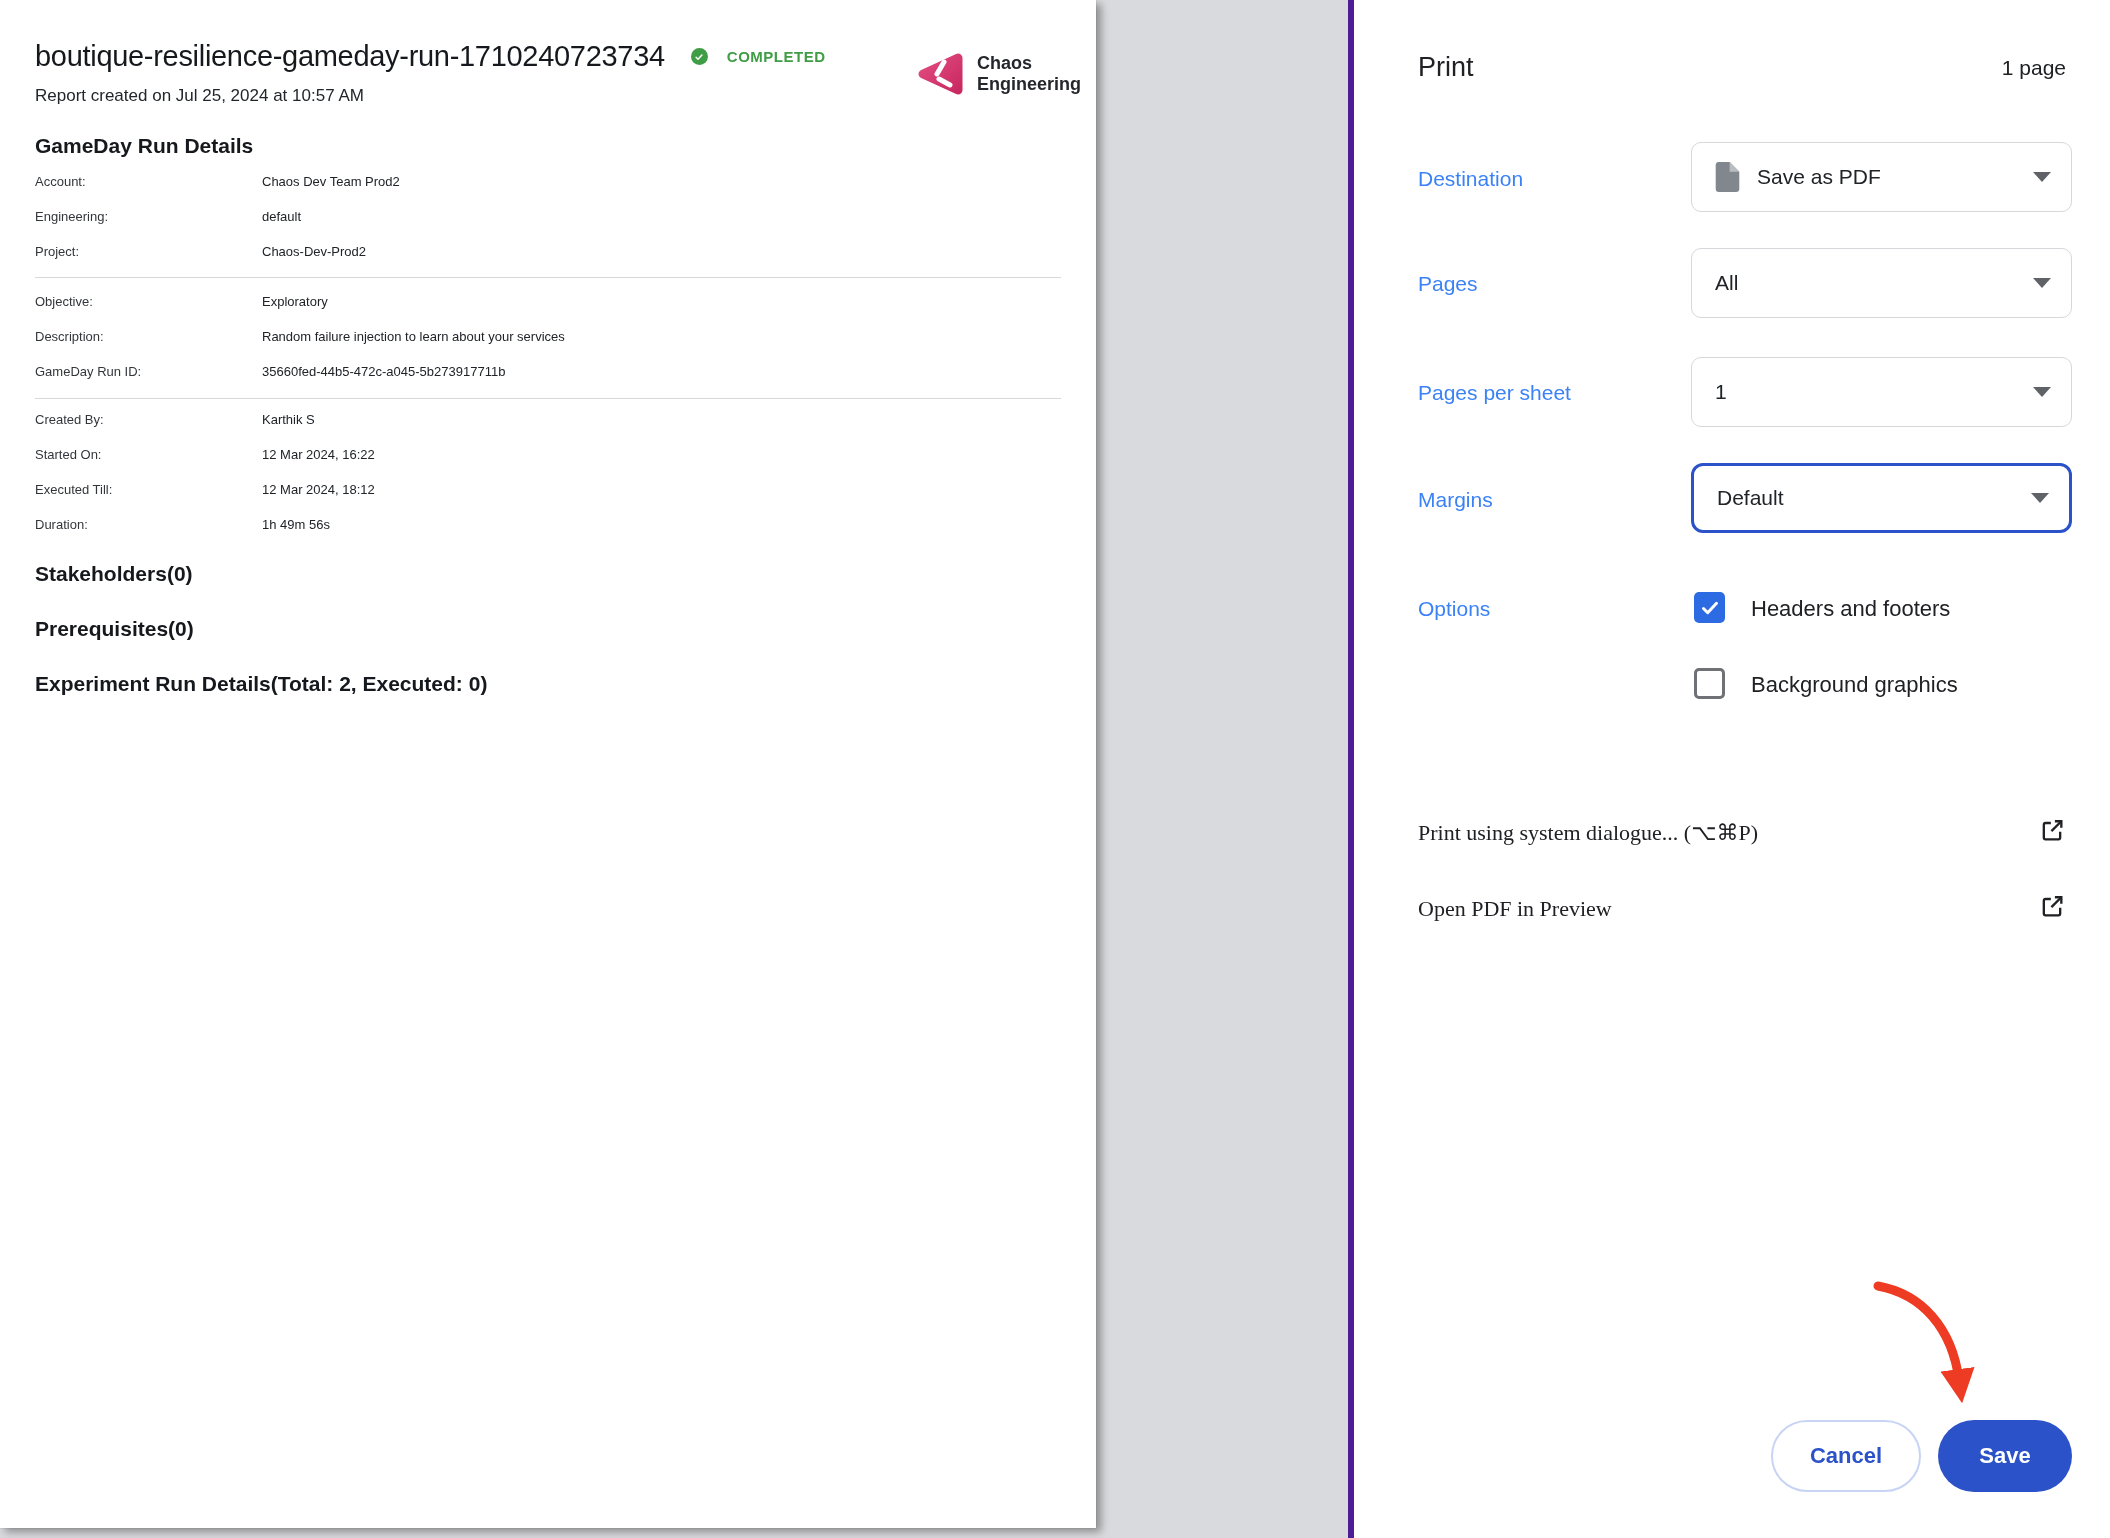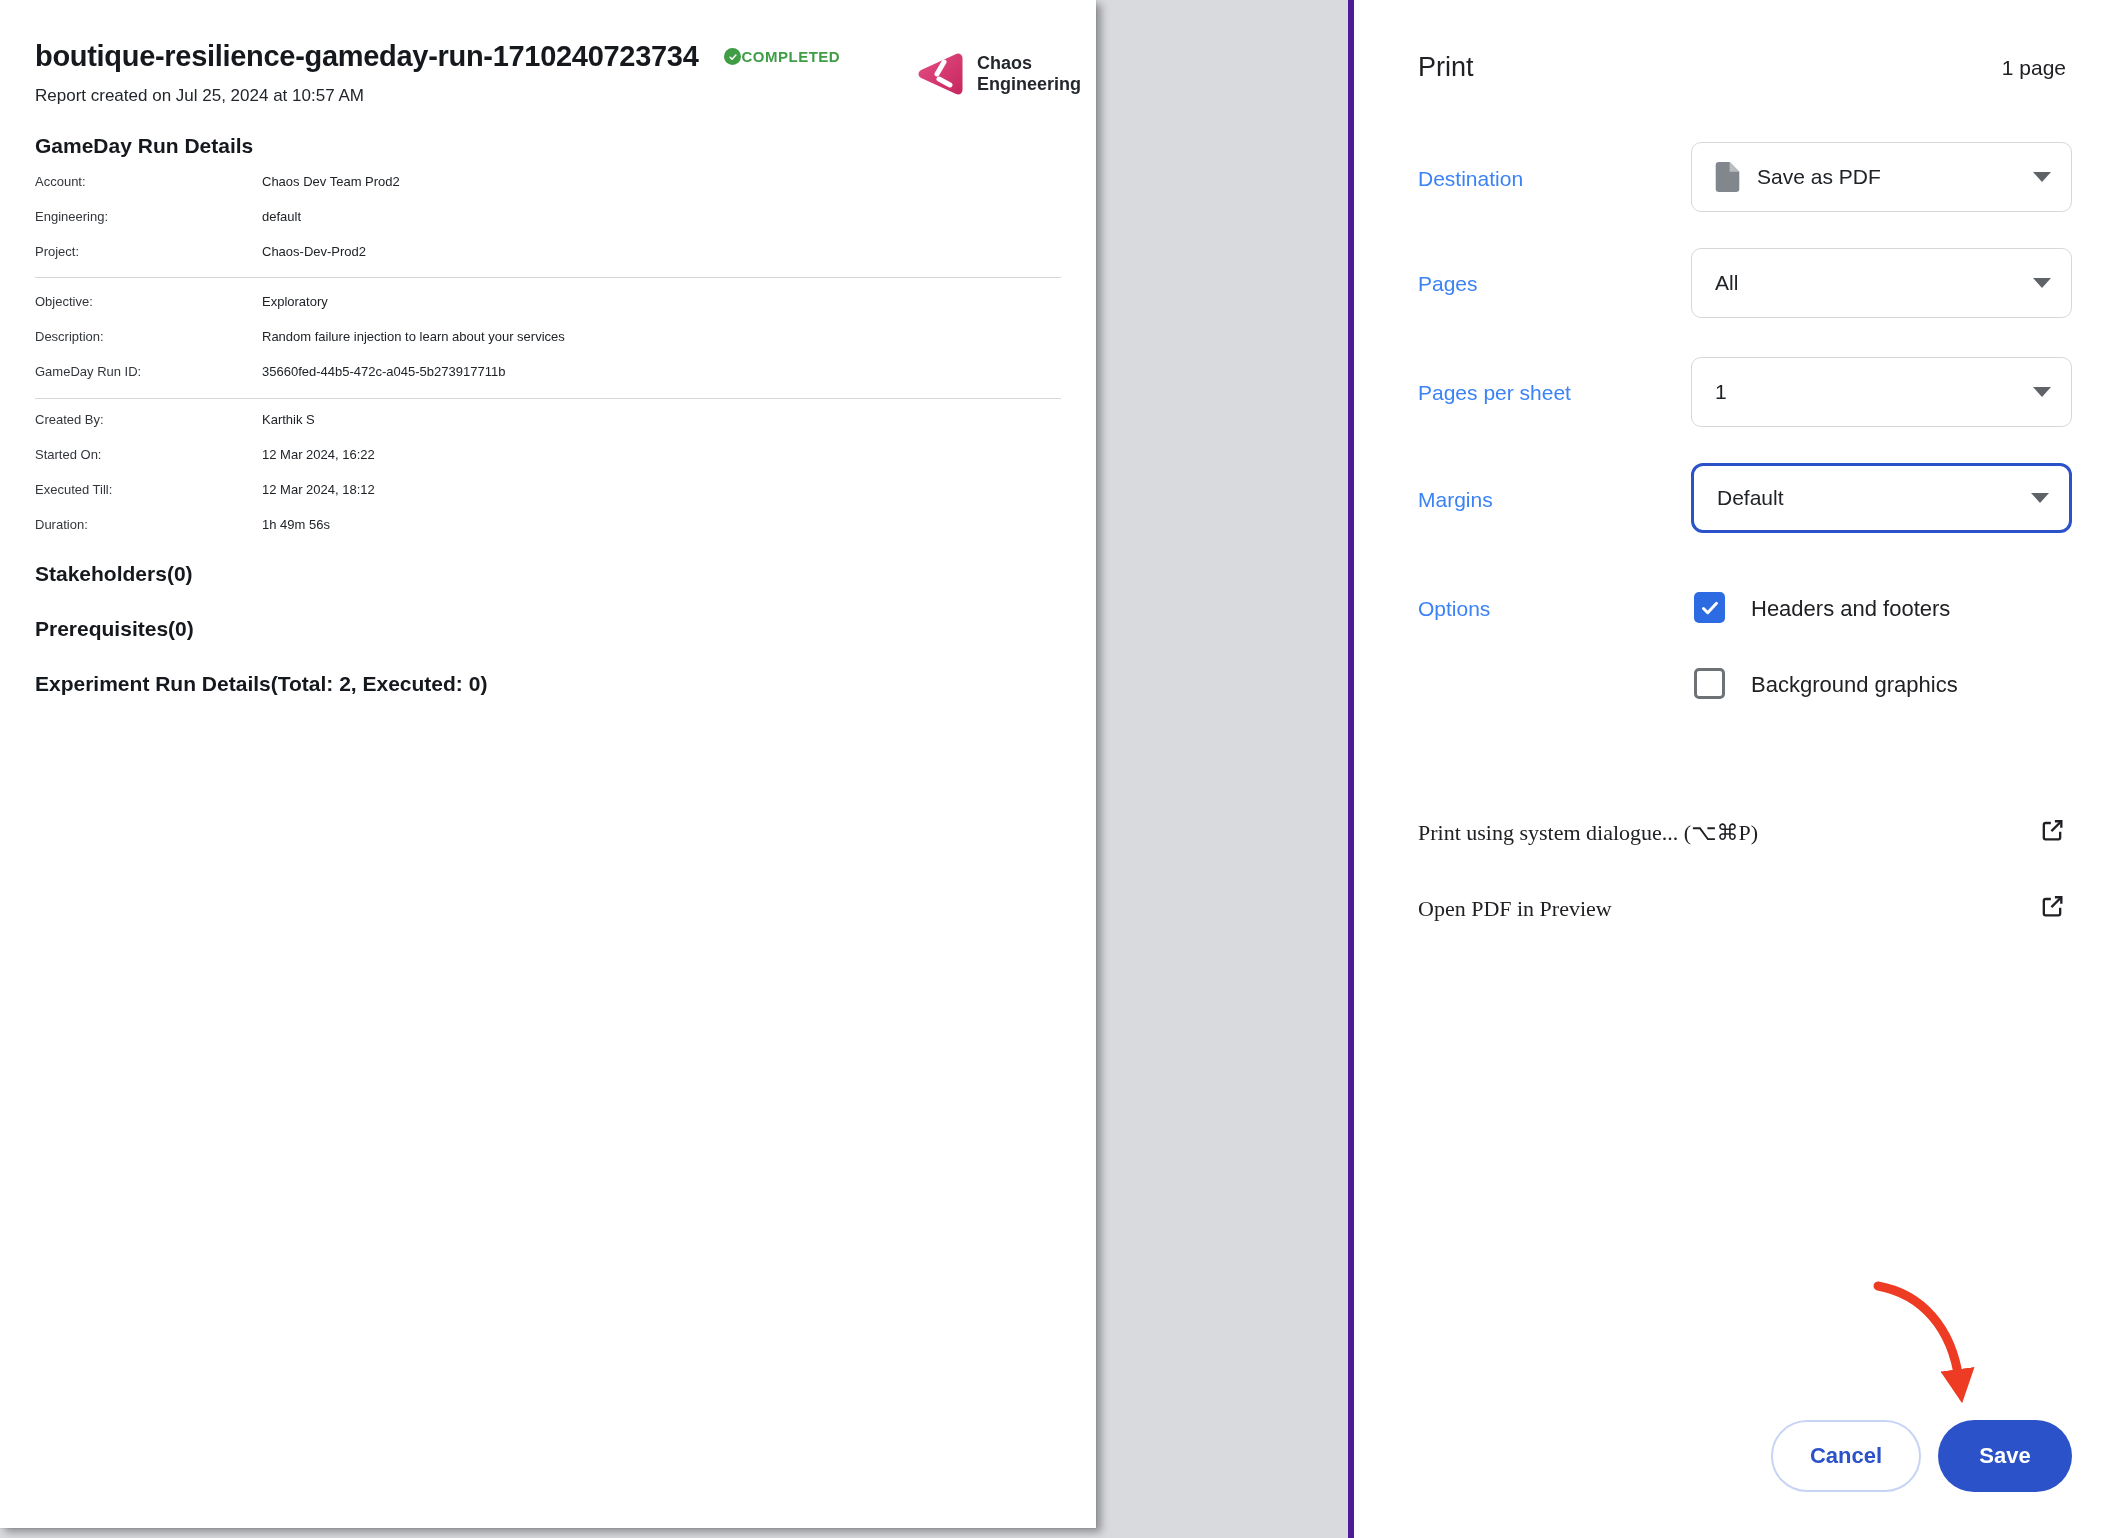--- a/index.html
+++ b/index.html
@@ -4,22 +4,22 @@
 <style>
   html,body{margin:0;padding:0;width:2110px;height:1538px;overflow:hidden;
     font-family:"Liberation Sans", sans-serif; background:#fff;}
   *{box-sizing:border-box;}
 
   
   .preview-area{position:absolute;left:0;top:0;width:1348px;height:1538px;background:#d9dadd;}
   .paper{position:absolute;left:0;top:0;width:1096px;height:1528px;background:#fff;
     box-shadow:0 0 1px rgba(0,0,0,.25), 5px 4px 8px rgba(0,0,0,.35);}
   .title-row{position:absolute;left:35px;top:40px;display:flex;align-items:center;gap:26px;}
-  .report-title{font-size:29px;font-weight:bold;color:#15181c;letter-spacing:-.3px;white-space:nowrap;}
-  .status-badge{display:flex;align-items:flex-start;gap:0;}
+  .report-title{font-size:29px;font-weight:normal;color:#15181c;letter-spacing:-.3px;white-space:nowrap;}
+  .status-badge{display:flex;align-items:flex-start;gap:19px;}
   .status-dot{width:17px;height:17px;border-radius:50%;background:#3f9d46;display:flex;align-items:center;justify-content:center;}
   .status-dot svg{width:10px;height:10px;}
   .status-text{font-size:15px;font-weight:bold;color:#3f9d46;letter-spacing:.5px;}
   .report-subtitle{position:absolute;left:35px;top:86px;font-size:17px;color:#22262b;}
   .logo{position:absolute;left:916px;top:50px;display:flex;align-items:center;gap:11px;}
   .logo-icon{width:50px;height:48px;}
   .logo-text{font-size:18px;line-height:21px;font-weight:bold;color:#24282d;}
   .section-heading{position:absolute;left:35px;font-size:21px;font-weight:bold;color:#15181c;}
   .row{position:absolute;left:35px;display:flex;font-size:13px;}
   .row .lbl{width:227px;color:#32363b;}

